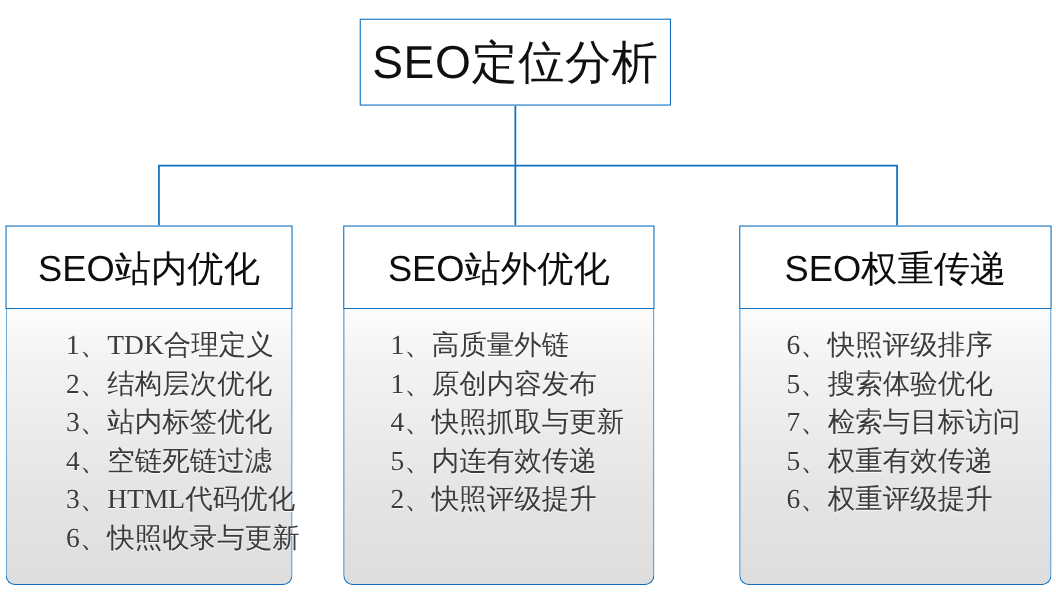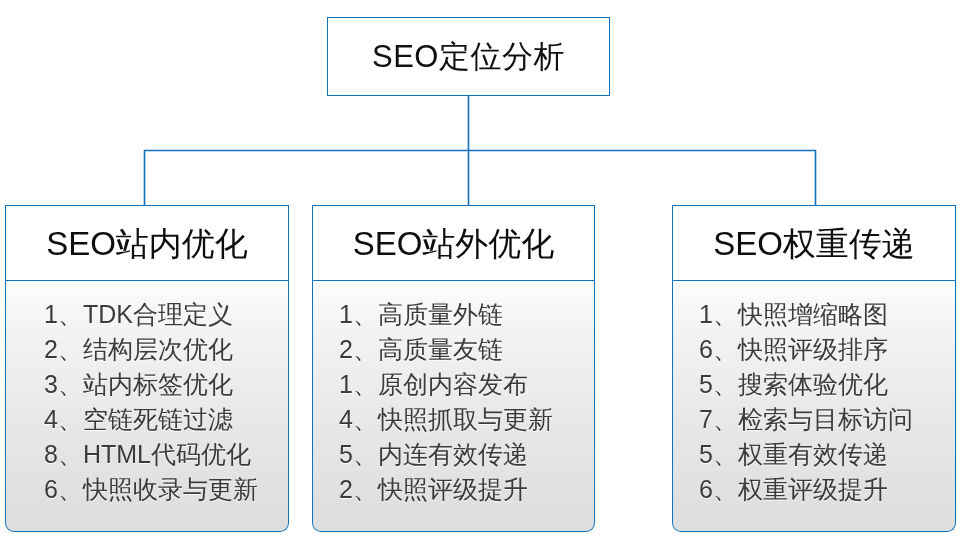--- a/index.html
+++ b/index.html
@@ -36,21 +36,21 @@
     width: 283px;
     height: 79px;
     box-sizing: border-box;
     border: 1.6px solid #1071c1;
     background: #ffffff;
     display: flex;
     align-items: center;
     justify-content: center;
   }
   .root-label {
-    font-size: 31px;
+    font-size: 42px;
     color: #101010;
     letter-spacing: 0.5px;
     line-height: 1;
     white-space: nowrap;
   }
 
   
   .column {
     position: absolute;
     top: 205px;
@@ -71,41 +71,42 @@
     white-space: nowrap;
   }
   .col-list {
     box-sizing: border-box;
     margin-top: 0px;
     height: 251px;
     border: 1.6px solid #1071c1;
     border-top: none;
     border-radius: 0 0 9px 9px;
     background: linear-gradient(180deg, #fcfcfc 0%, #f2f2f2 22%, #e6e6e6 62%, #dddddd 100%);
-    padding: 16px 0 0 0;
+    padding: 16px 0 0 16px;
     display: flex;
     flex-direction: column;
     align-items: flex-start;
+    font-family: Liberation Serif, serif;
   }
   .list-inner {
     width: 100%;
     display: flex;
     flex-direction: column;
   }
   .list-item {
     font-size: 25px;
     color: #3b3b3b;
     line-height: 35px;
     white-space: nowrap;
     padding-left: 38px;
     text-shadow: 0 1px 0 rgba(255,255,255,0.85);
   }
 
   
-  #col-0 { left: 5px;   width: 284px; }
+  #col-0 { left: 5px;   width: 261px; }
   #col-1 { left: 312px; width: 283px; }
   #col-2 { left: 672px; width: 284px; border-radius: 14px; }
   #col-1 .list-item { padding-left: 26px; }
   #col-2 .list-item { padding-left: 26px; }
 </style>
 </head>
 <body>
 
 <div id="diagram">
 
@@ -127,49 +128,47 @@
   <div class="column" id="col-0">
     <div class="col-header">
       <div class="col-header-label">SEO站内优化</div>
     </div>
     <div class="col-list">
       <div class="list-inner">
         <div class="list-item">1、TDK合理定义</div>
         <div class="list-item">2、结构层次优化</div>
         <div class="list-item">3、站内标签优化</div>
         <div class="list-item">4、空链死链过滤</div>
-        <div class="list-item">8、HTML代码优化</div>
+        <div class="list-item">3、HTML代码优化</div>
         <div class="list-item">6、快照收录与更新</div>
       </div>
     </div>
   </div>
 
   <div class="column" id="col-1">
     <div class="col-header">
       <div class="col-header-label">SEO站外优化</div>
     </div>
     <div class="col-list">
       <div class="list-inner">
         <div class="list-item">1、高质量外链</div>
-        <div class="list-item">2、高质量友链</div>
         <div class="list-item">1、原创内容发布</div>
         <div class="list-item">4、快照抓取与更新</div>
         <div class="list-item">5、内连有效传递</div>
         <div class="list-item">2、快照评级提升</div>
       </div>
     </div>
   </div>
 
   <div class="column" id="col-2">
     <div class="col-header">
       <div class="col-header-label">SEO权重传递</div>
     </div>
     <div class="col-list">
       <div class="list-inner">
-        <div class="list-item">1、快照增缩略图</div>
         <div class="list-item">6、快照评级排序</div>
         <div class="list-item">5、搜索体验优化</div>
         <div class="list-item">7、检索与目标访问</div>
         <div class="list-item">5、权重有效传递</div>
         <div class="list-item">6、权重评级提升</div>
       </div>
     </div>
   </div>
 
 </div>

